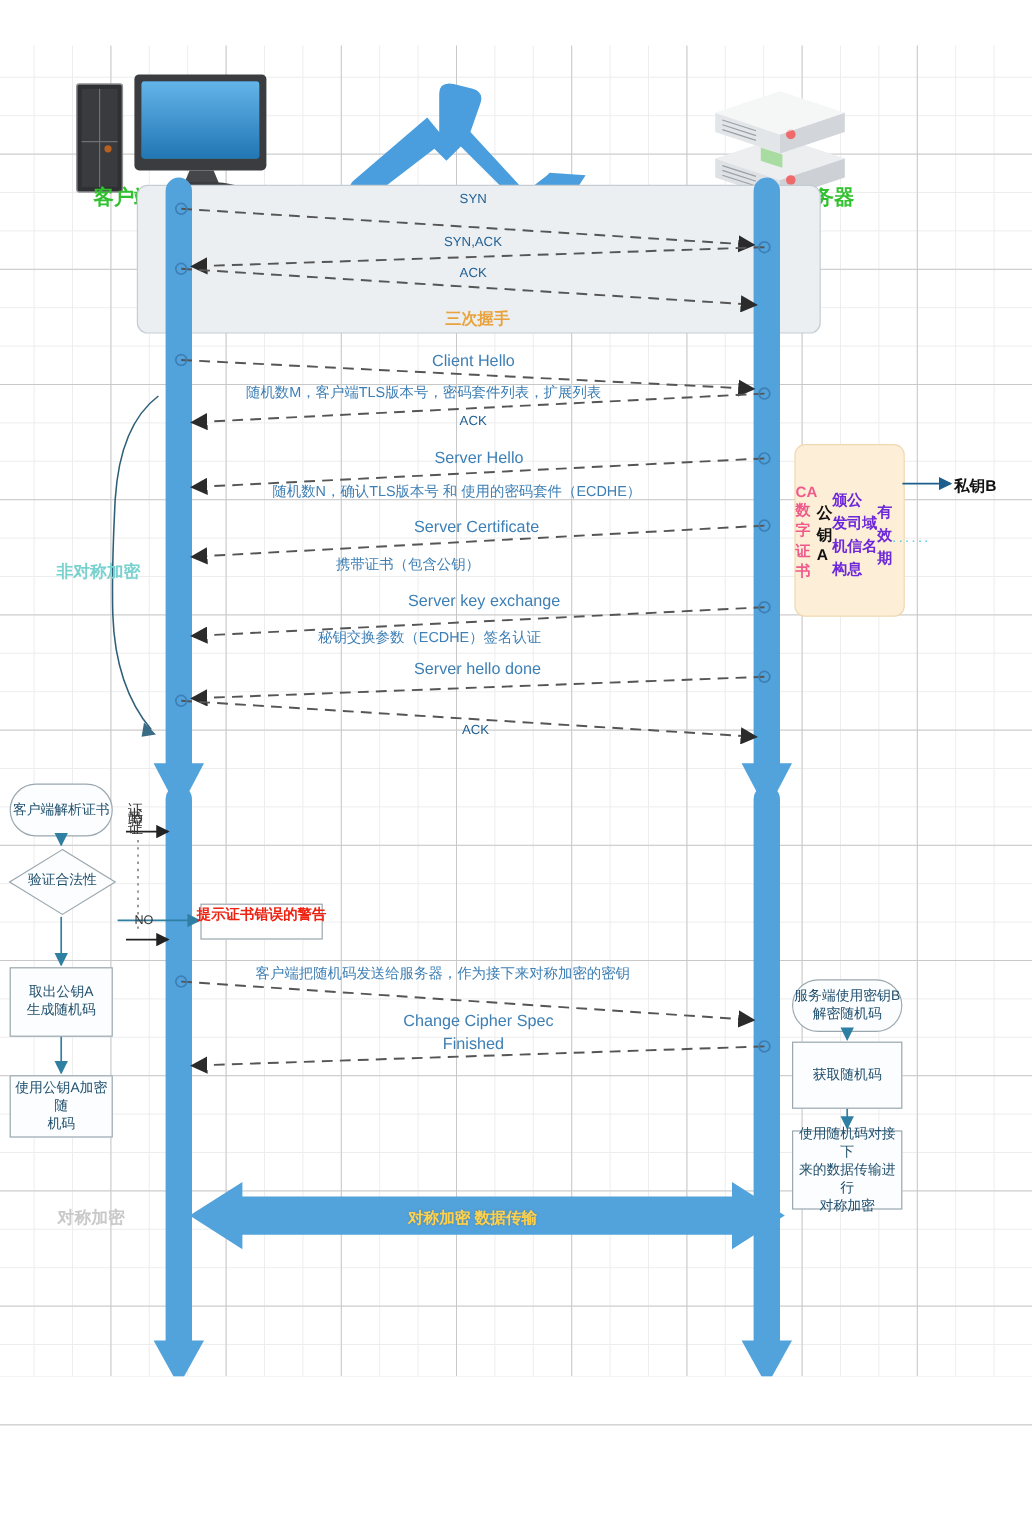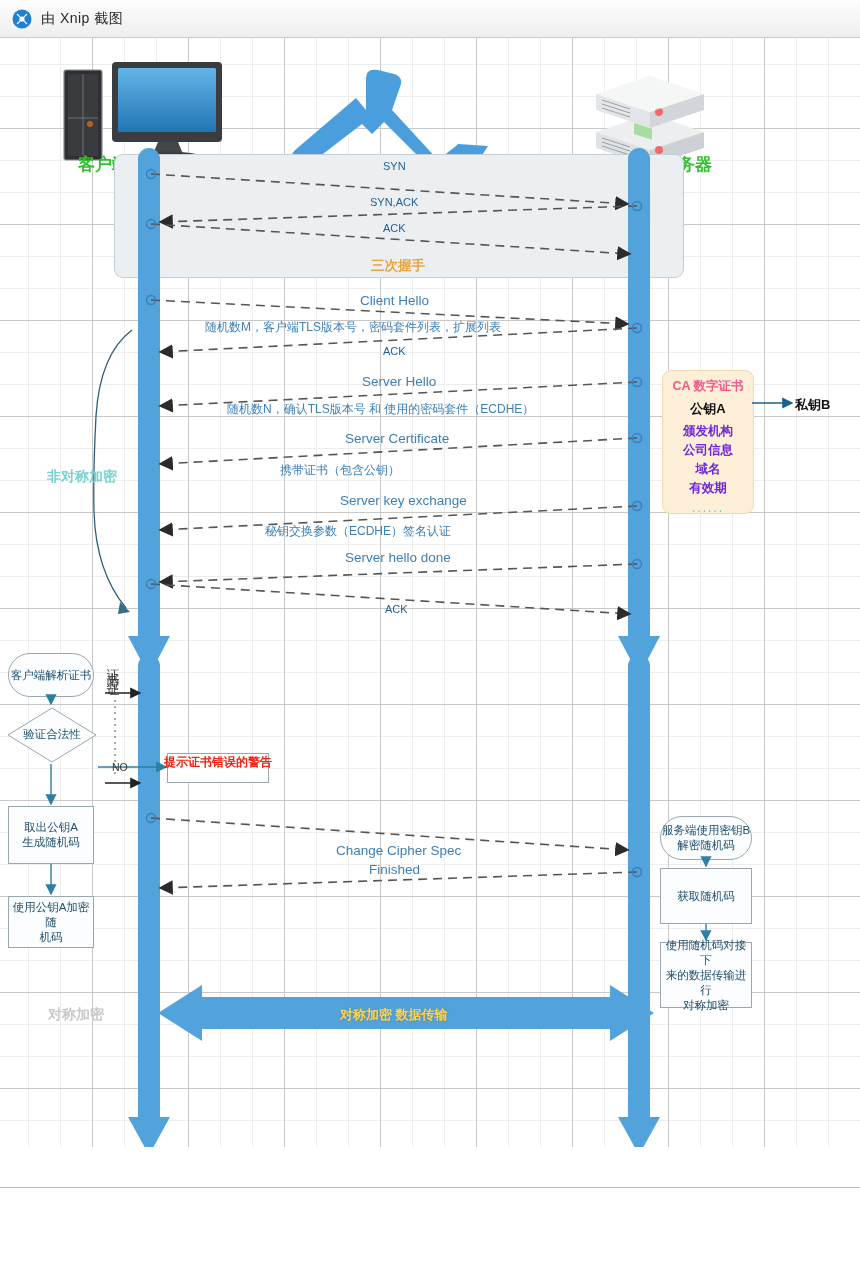--- a/index.html
+++ b/index.html
@@ -45,45 +45,35 @@
             text-shadow:0 0 2px rgba(120,80,0,.35);}
 
   
   .hsbox{border:1px solid #c5cdd4;background:#eceff2;border-radius:9px;}
   .flowbox{border:1px solid #9aa7ae;background:#fbfdfe;box-sizing:border-box;
     display:flex;align-items:center;justify-content:center;}
   .flowbox.round{border-radius:22px;}
   .warnbox{border:1px solid #9aa7ae;background:#ffffff;box-sizing:border-box;
     display:flex;align-items:flex-start;justify-content:center;}
   .cabox{border:1px solid #f0d9b0;background:#fdeed7;border-radius:9px;box-sizing:border-box;
-    display:flex;flex-direction:column;align-items:center;padding-top:8px;justify-content:center;}
+    display:flex;flex-direction:row;align-items:center;padding-top:8px;}
   .ca-title{font-size:12.5px;color:#ef5a8c;font-weight:bold;margin-bottom:5px;}
   .ca-key{font-size:13px;color:#111;font-weight:bold;margin-bottom:4px;}
   .ca-item{font-size:12.5px;color:#6d28d9;font-weight:bold;line-height:19px;}
   .ca-dots{font-size:12px;color:#4dc9e6;letter-spacing:2px;margin-top:3px;}
   .privkey{font-size:13px;color:#111;font-weight:bold;white-space:nowrap;}
 
   
   .lifeline{background:#52a2dc;}
 </style>
 </head>
 <body>
 
 <div id="page">
 
-  <div id="titlebar">
-    <span style="display:inline-block;width:20px;height:20px;">
-      <svg width="20" height="20" viewBox="0 0 20 20">
-        <circle cx="10" cy="10" r="9.5" fill="#1f7fd0"></circle>
-        <path d="M5.4 4.6 L9.999 9.2 L14.6 4.6 L15.4 5.4 L10.8 10 L15.4 14.6 L14.6 15.4 L10 10.8 L5.4 15.4 L4.6 14.6 L9.2 10 L4.6 5.4 Z" fill="#ffffff"></path>
-        <circle cx="10" cy="10" r="2.6" fill="#ffffff"></circle>
-      </svg>
-    </span>
-    <span class="tb-label">由 Xnip 截图</span>
-  </div>
 
   <div id="canvas">
 
     <div class="abs" style="left:60px;top:18px;">
       <svg width="175" height="115" viewBox="0 0 175 115">
 
         <rect x="4" y="14" width="38" height="90" rx="2" fill="#2f3033" stroke="#8d8f92" stroke-width="1.2"></rect>
         <rect x="8" y="18" width="30" height="82" fill="#3a3b3e"></rect>
         <line x1="23" y1="18" x2="23" y2="100" stroke="#6e7073" stroke-width="1"></line>
         <line x1="8" y1="62" x2="38" y2="62" stroke="#6e7073" stroke-width="1"></line>
@@ -337,20 +327,21 @@
           <marker id="ah5" markerWidth="8" markerHeight="8" refX="7" refY="4" orient="auto">
         <path d="M0 0 L8 4 L0 8 Z" fill="#2f7fa3"></path>
           </marker>
         </defs>
       <g stroke="#2f7fa3" stroke-width="1.4" fill="none" marker-end="url(#ah5)">
         <line x1="66" y1="52" x2="66" y2="58"></line>
         <line x1="66" y1="116" x2="66" y2="132"></line>
       </g>
     </svg>
 
+    <div class="abs msg-cn" style="left:213px;top:765px;">客户端把随机码发送给服务器，作为接下来对称加密的密钥</div>
     <div class="abs msg-en" style="left:336px;top:805px;">Change Cipher Spec</div>
     <div class="abs msg-en" style="left:369px;top:824px;">Finished</div>
 
     <svg class="abs" style="left:158px;top:947px;" width="496" height="56">
       <path d="M44 12 H452 V0 L496 28 L452 56 V44 H44 V56 L0 28 L44 0 Z" fill="#52a2dc"></path>
     </svg>
     <div class="abs bar-text" style="left:340px;top:968px;">对称加密 数据传输</div>
     <div class="abs side-label-gray" style="left:48px;top:968px;">对称加密</div>
 
   </div>

